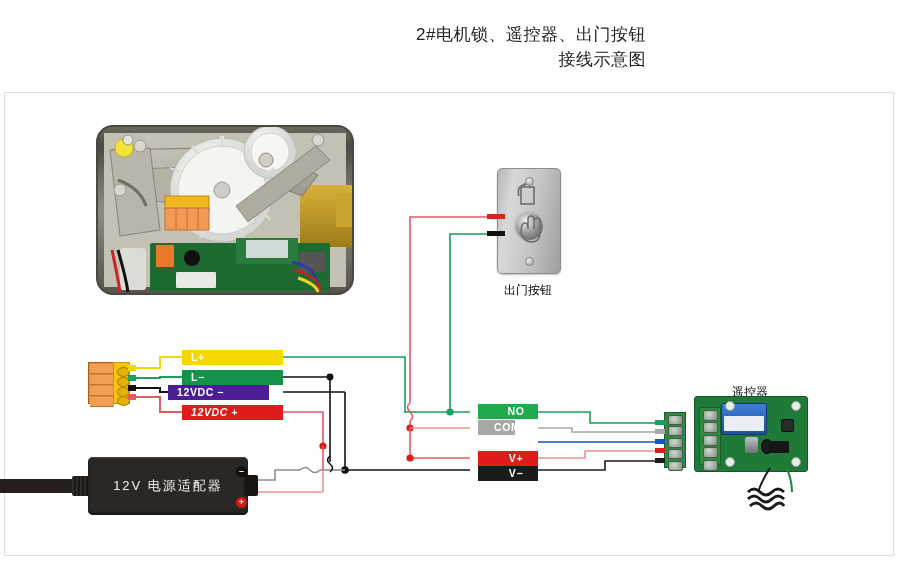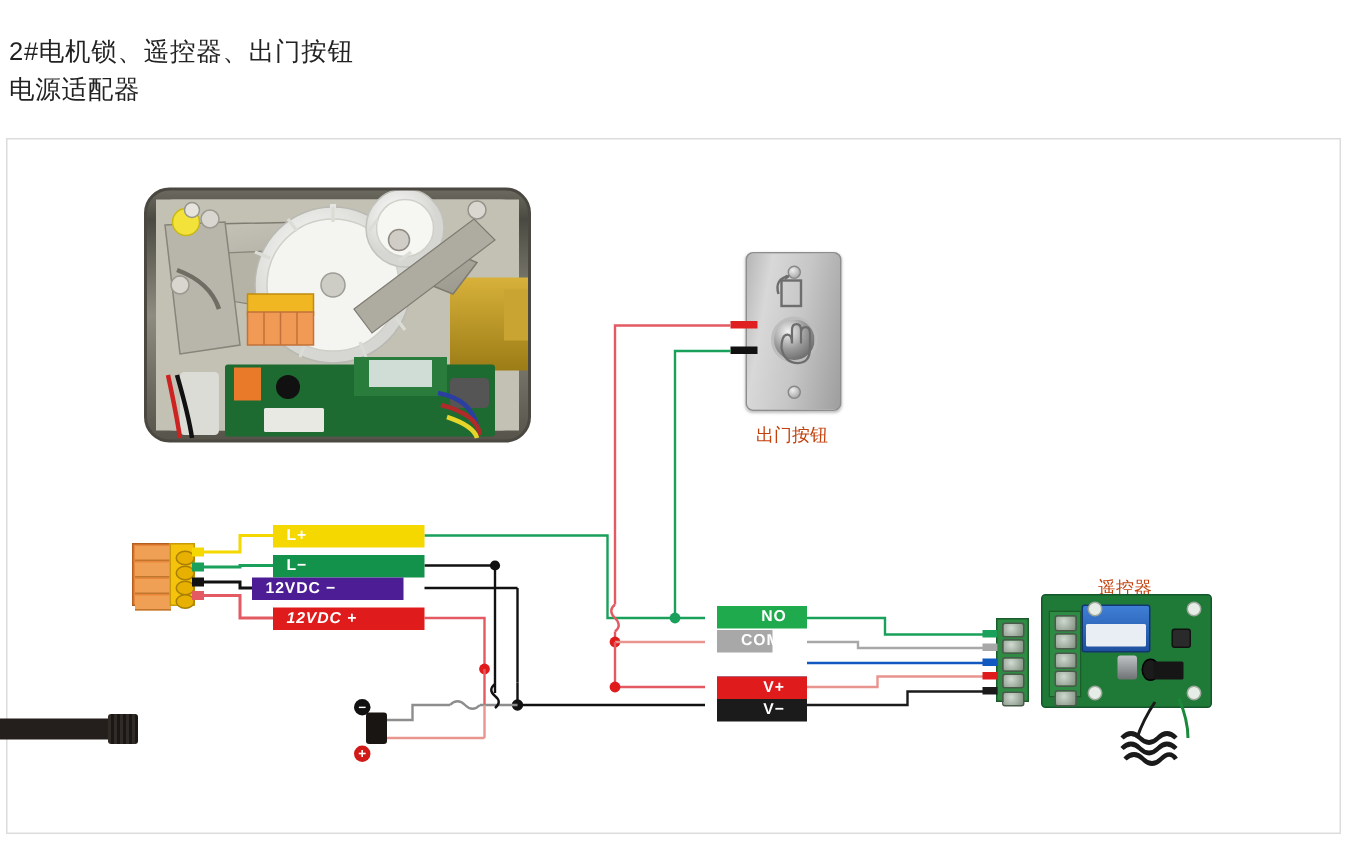--- a/index.html
+++ b/index.html
@@ -3,32 +3,32 @@
 <meta charset="utf-8">
 <style>
   html,body{margin:0;padding:0;background:#ffffff;}
   body{width:900px;height:576px;overflow:hidden;
        font-family:"Liberation Sans","DejaVu Sans",sans-serif;color:#1a1a1a;}
   #root{position:relative;width:900px;height:576px;}
 
   
   .title{position:absolute;left:6px;top:22px;width:640px;
          font-size:17px;line-height:25px;color:#222;letter-spacing:.5px;}
-  .title div{white-space:nowrap;}
+  .title div{white-space:nowrap;text-align:right;}
 
   
   .frame{position:absolute;left:4px;top:92px;width:890px;height:464px;
          border:1px solid #dcdcdc;background:#fff;box-sizing:border-box;}
 
   
   .layer{position:absolute;left:0;top:0;width:900px;height:576px;
          pointer-events:none;}
 
   
-  .cap{position:absolute;font-size:12px;color:#c2410c;text-align:center;
+  .cap{position:absolute;font-size:12px;color:#000000;text-align:center;
        white-space:nowrap;}
 
   
   .bar{position:absolute;height:15px;line-height:15px;color:#fff;
        font-size:10.5px;font-weight:bold;padding-left:9px;
        box-sizing:border-box;letter-spacing:.6px;}
   .bar.ctr{padding-left:16px;text-align:center;}
 
   
   .adapter{position:absolute;left:88px;top:457px;width:160px;height:58px;
@@ -102,21 +102,21 @@
           background:radial-gradient(circle at 40% 35%,#d2dbd2,#7d8d7d);
           border:1px solid #4a5a4a;}
 </style>
 </head>
 <body>
 
 <div id="root">
 
   <div class="title">
     <div>2#电机锁、遥控器、出门按钮</div>
-    <div>电源适配器</div>
+    <div>接线示意图</div>
   </div>
 
   <div class="frame"></div>
 
   <svg class="layer" viewBox="0 0 900 576">
     <defs>
       <linearGradient id="caseG" x1="0" y1="0" x2="0" y2="1">
         <stop offset="0" stop-color="#6d6b60"></stop>
         <stop offset="0.12" stop-color="#4b4a42"></stop>
         <stop offset="0.5" stop-color="#8e8c80"></stop>
@@ -278,20 +278,23 @@
   </div>
   <div class="tby">
     <s style="top:4px;"></s>
       <s style="top:14px;"></s>
       <s style="top:24px;"></s>
       <s style="top:33px;"></s>
   </div>
 
   <div class="cord"></div>
   <div class="strain"></div>
+  <div class="adapter">
+    <div class="adapter-txt">12V 电源适配器</div>
+  </div>
   <div class="plug"></div>
   <div class="pol neg">–</div>
   <div class="pol pos">+</div>
 
   <svg class="layer" viewBox="0 0 900 576">
 
     <path d="M130 368 L160 368 L160 357 L182 357" stroke="#f5d800" stroke-width="2" fill="none"></path>
     <path d="M130 378 L160 378 L160 377 L182 377" stroke="#19a05a" stroke-width="2" fill="none"></path>
     <path d="M130 388 L160 388 L160 392 L182 392" stroke="#111111" stroke-width="2" fill="none"></path>
     <path d="M130 397 L160 397 L160 412 L182 412" stroke="#e45a63" stroke-width="2" fill="none"></path>

